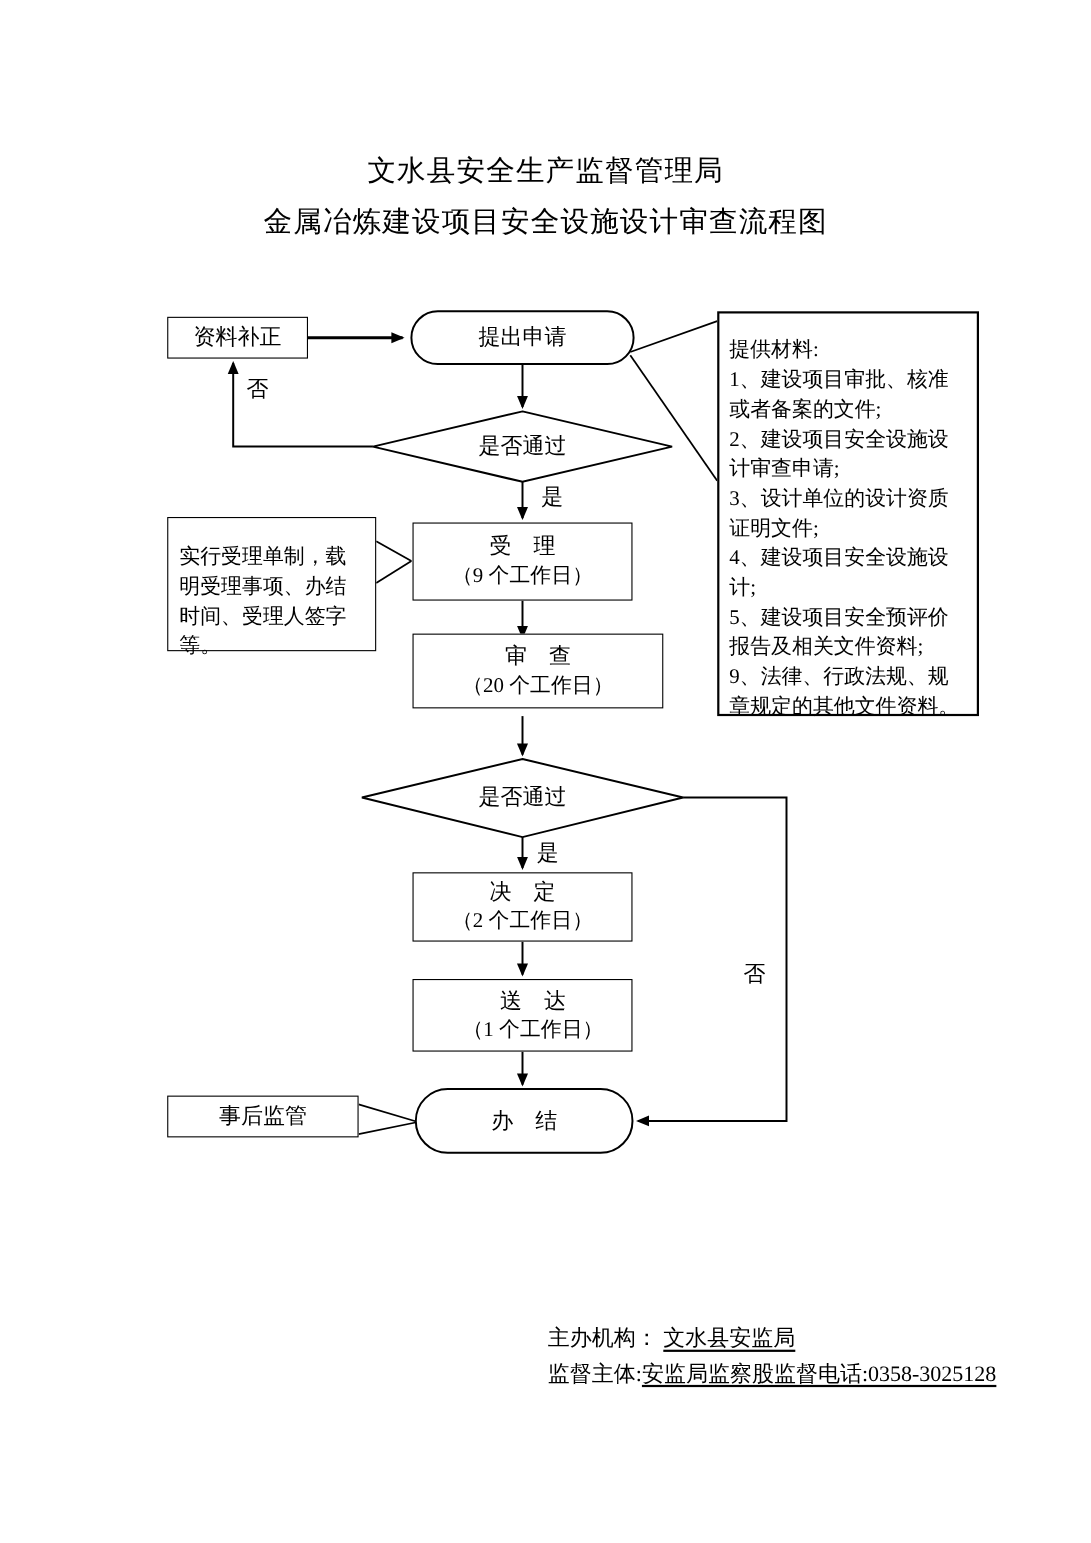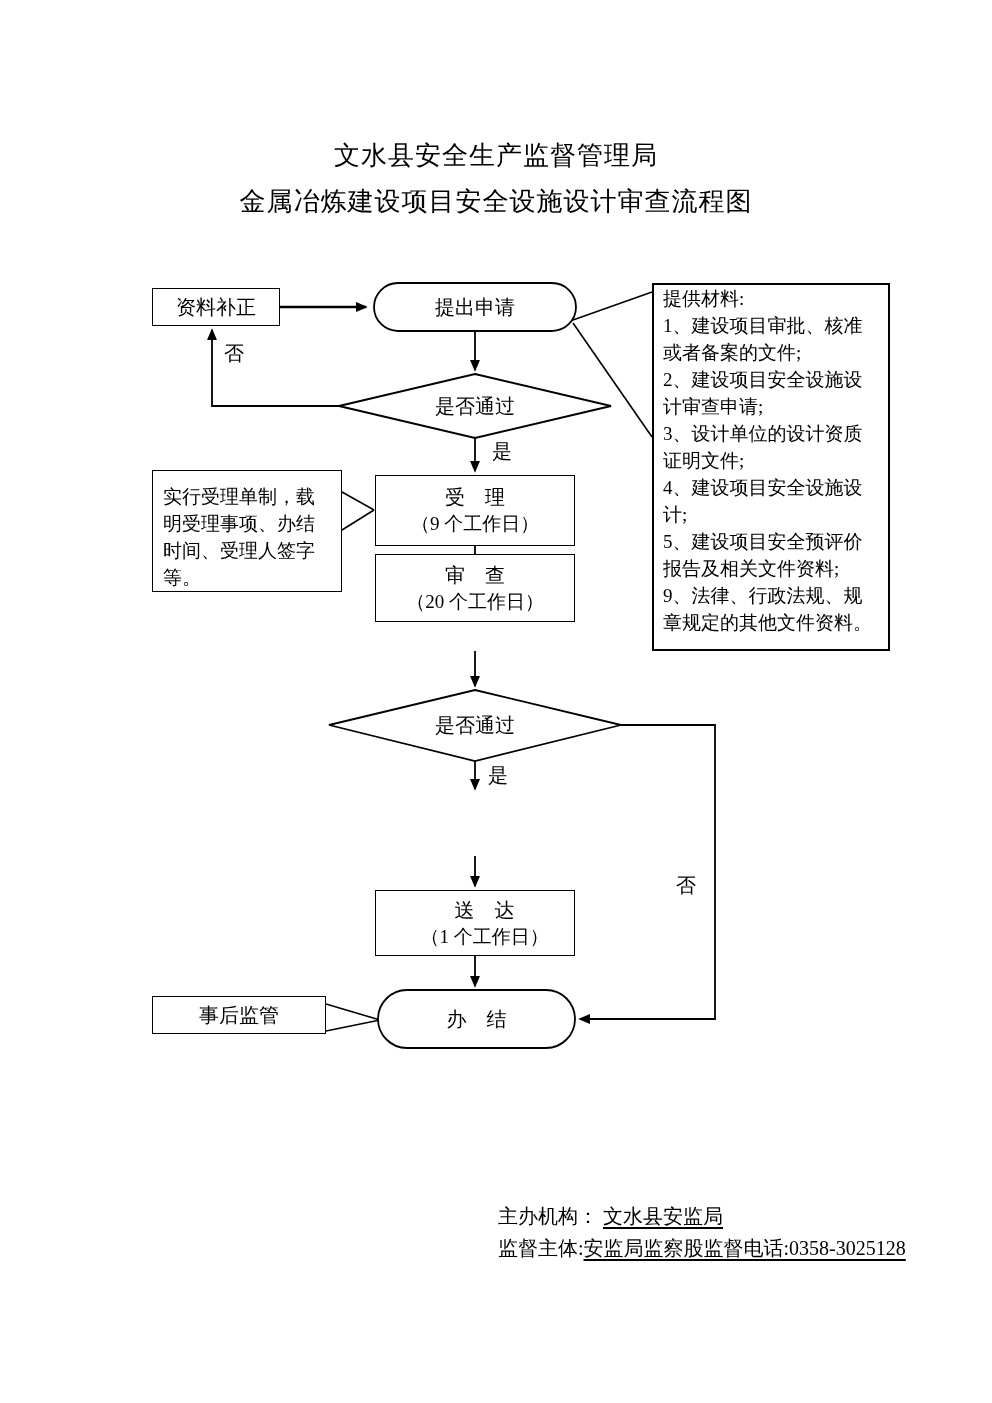--- a/index.html
+++ b/index.html
@@ -5,22 +5,22 @@
   html, body { margin: 0; padding: 0; background: #fff; }
   body { font-family: "Liberation Serif", "DejaVu Serif", serif; color: #000; }
   .page { position: relative; width: 992px; height: 1403px; background: #ffffff; overflow: hidden; }
   .title { position: absolute; left: 0; width: 100%; text-align: center; font-weight: normal; font-size: 26px; letter-spacing: 1px; }
   svg.layer { position: absolute; left: 0; top: 0; z-index: 1; }
   .node { position: absolute; z-index: 2; display: flex; flex-direction: column; align-items: center; justify-content: center; text-align: center; font-size: 20px; line-height: 1.35; box-sizing: border-box; }
   .rect { border: 1.8px solid #000; background: #fff; }
   .sub { font-size: 19px; }
   .lbl { position: absolute; z-index: 2; font-size: 20px; }
   .txtbox { position: absolute; z-index: 2; box-sizing: border-box; background: #fff; border: 2px solid #000; font-size: 19px; line-height: 27px; text-align: left; }
-  .materials { left: 652px; top: 283px; width: 238px; height: 368px; padding: 0 9px; }
-  .note { left: 152px; top: 470px; width: 190px; height: 122px; padding: 12px 10px; border-width: 1.8px; }
+  .materials { left: 652px; top: 283px; width: 238px; height: 368px; padding: 20px 9px; }
+  .note { left: 152px; top: 470px; width: 190px; height: 122px; padding: 22px 10px; border-width: 1.8px; }
   .footer-line { position: absolute; left: 478px; font-size: 20px; z-index: 2; white-space: pre; }
   .u { text-decoration: underline; text-underline-offset: 4px; }
   .pagenum { position: absolute; left: 0; width: 100%; text-align: center; top: 1310px; font-size: 22px; z-index: 2; }
 </style>
 </head>
 <body>
 
 <div class="page">
 
   <svg class="layer" width="992" height="1403" viewBox="0 0 992 1403">
@@ -67,39 +67,43 @@
   <div class="lbl" style="left:224px; top:340px;">否</div>
   <div class="lbl" style="left:492px; top:438px;">是</div>
 
   <div class="node rect" style="left:375px; top:475px; width:200px; height:71px;">
     <div>受　理</div>
     <div class="sub">（9 个工作日）</div>
   </div>
 
   <div class="txtbox note">实行受理单制，载明受理事项、办结时间、受理人签字等。</div>
 
-  <div class="node rect" style="left:375px; top:554px; width:200px; height:68px;">
+  <div class="node rect" style="left:375px; top:576px; width:228px; height:68px;">
     <div>审　查</div>
     <div class="sub">（20 个工作日）</div>
   </div>
 
   <div class="txtbox materials">
     <div>提供材料:</div>
     <div>1、建设项目审批、核准或者备案的文件;</div>
     <div>2、建设项目安全设施设计审查申请;</div>
     <div>3、设计单位的设计资质证明文件;</div>
     <div>4、建设项目安全设施设计;</div>
     <div>5、建设项目安全预评价报告及相关文件资料;</div>
     <div>9、法律、行政法规、规章规定的其他文件资料。</div>
   </div>
 
   <div class="node" style="left:375px; top:690px; width:200px; height:71px;">是否通过</div>
   <div class="lbl" style="left:488px; top:762px;">是</div>
   <div class="lbl" style="left:676px; top:872px;">否</div>
 
+  <div class="node rect" style="left:375px; top:793px; width:200px; height:63px;">
+    <div>决　定</div>
+    <div class="sub">（2 个工作日）</div>
+  </div>
 
   <div class="node rect" style="left:375px; top:890px; width:200px; height:66px;padding-left:19px;">
     <div>送　达</div>
     <div class="sub">（1 个工作日）</div>
   </div>
 
   <div class="node" style="left:378px; top:990px; width:197px; height:58px;">办　结</div>
 
   <div class="node rect" style="left:152px; top:996px; width:174px; height:38px;">
     <span>事后监管</span>

